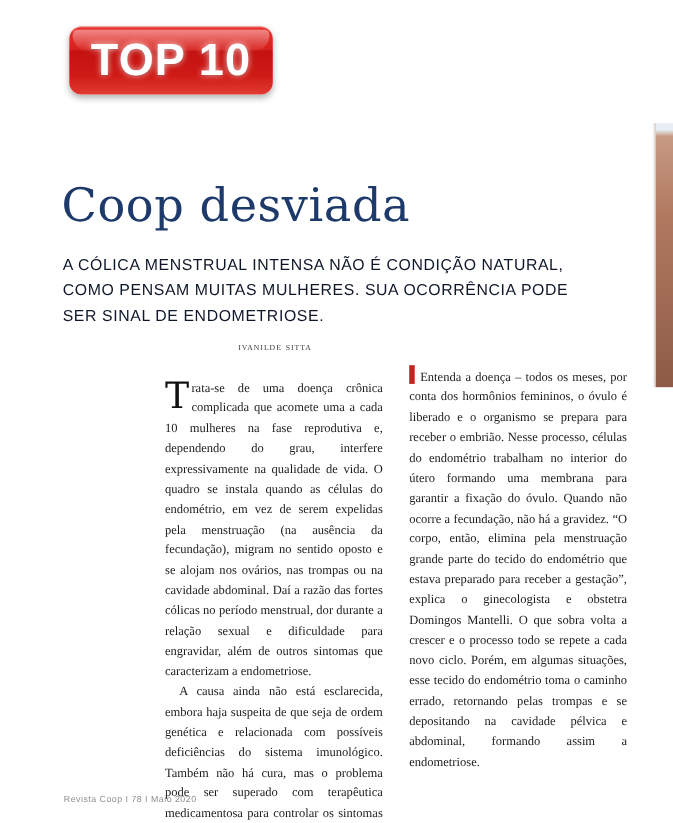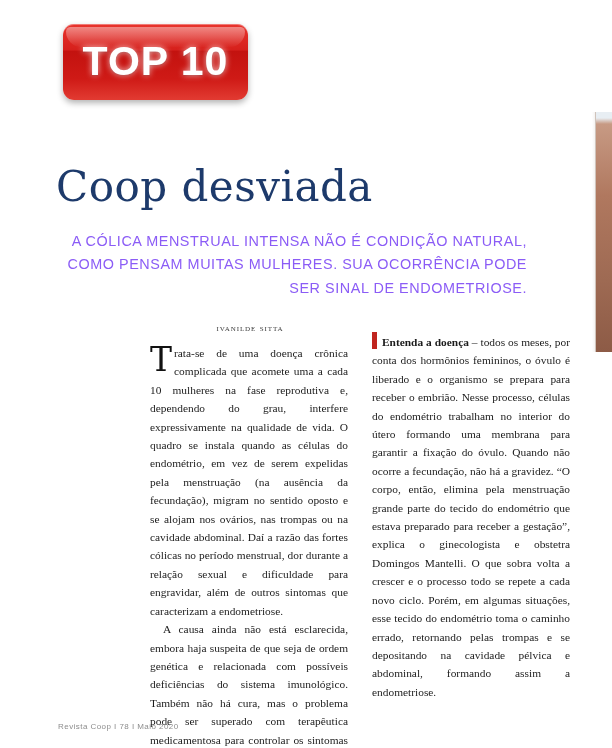--- a/index.html
+++ b/index.html
@@ -40,21 +40,21 @@
     height: 240px;
     background: linear-gradient(to right, rgba(255,255,255,0) 0%, rgba(120,90,70,0.10) 100%);
   }
 
   
   .badge {
     position: absolute;
     left: 63px;
     top: 24px;
     width: 185px;
-    height: 76px;
+    height: 62px;
   }
   .badge-plate {
     position: absolute;
     inset: 0;
     border-radius: 11px;
     background:
       linear-gradient(to bottom,
         #e8332c 0%,
         #d6201c 34%,
         #c3120f 36%,
@@ -98,34 +98,33 @@
     letter-spacing: 0.5px;
     line-height: 1.1;
   }
 
   
   .standfirst {
     position: absolute;
     left: 57px;
     top: 230px;
     width: 470px;
-    color: #8b5cf6;
+    color: #0f172a;
     font-family: "Liberation Sans", sans-serif;
     font-size: 14.4px;
     letter-spacing: 0.55px;
     line-height: 1.62;
     text-transform: uppercase;
-    text-align: right;
   }
 
   
   .byline {
     position: absolute;
     left: 152px;
-    top: 322px;
+    top: 310px;
     width: 196px;
     text-align: center;
     font-family: "Liberation Serif", serif;
     font-size: 10.5px;
     letter-spacing: 0.9px;
     color: #3a3a3a;
     font-variant: small-caps;
     text-transform: lowercase;
   }
 
@@ -161,21 +160,21 @@
   }
 
   .section-marker {
     display: inline-block;
     width: 5px;
     height: 17px;
     background: #c0251f;
     vertical-align: -3px;
     margin-right: 5px;
   }
-  .run-in { font-weight: bold; }
+  .run-in { font-weight: normal; }
 
   .spacer { height: 14px; }
 
   
   .footer {
     position: absolute;
     left: 58px;
     top: 722px;
     font-family: Liberation Sans, sans-serif;
     font-size: 8px;

